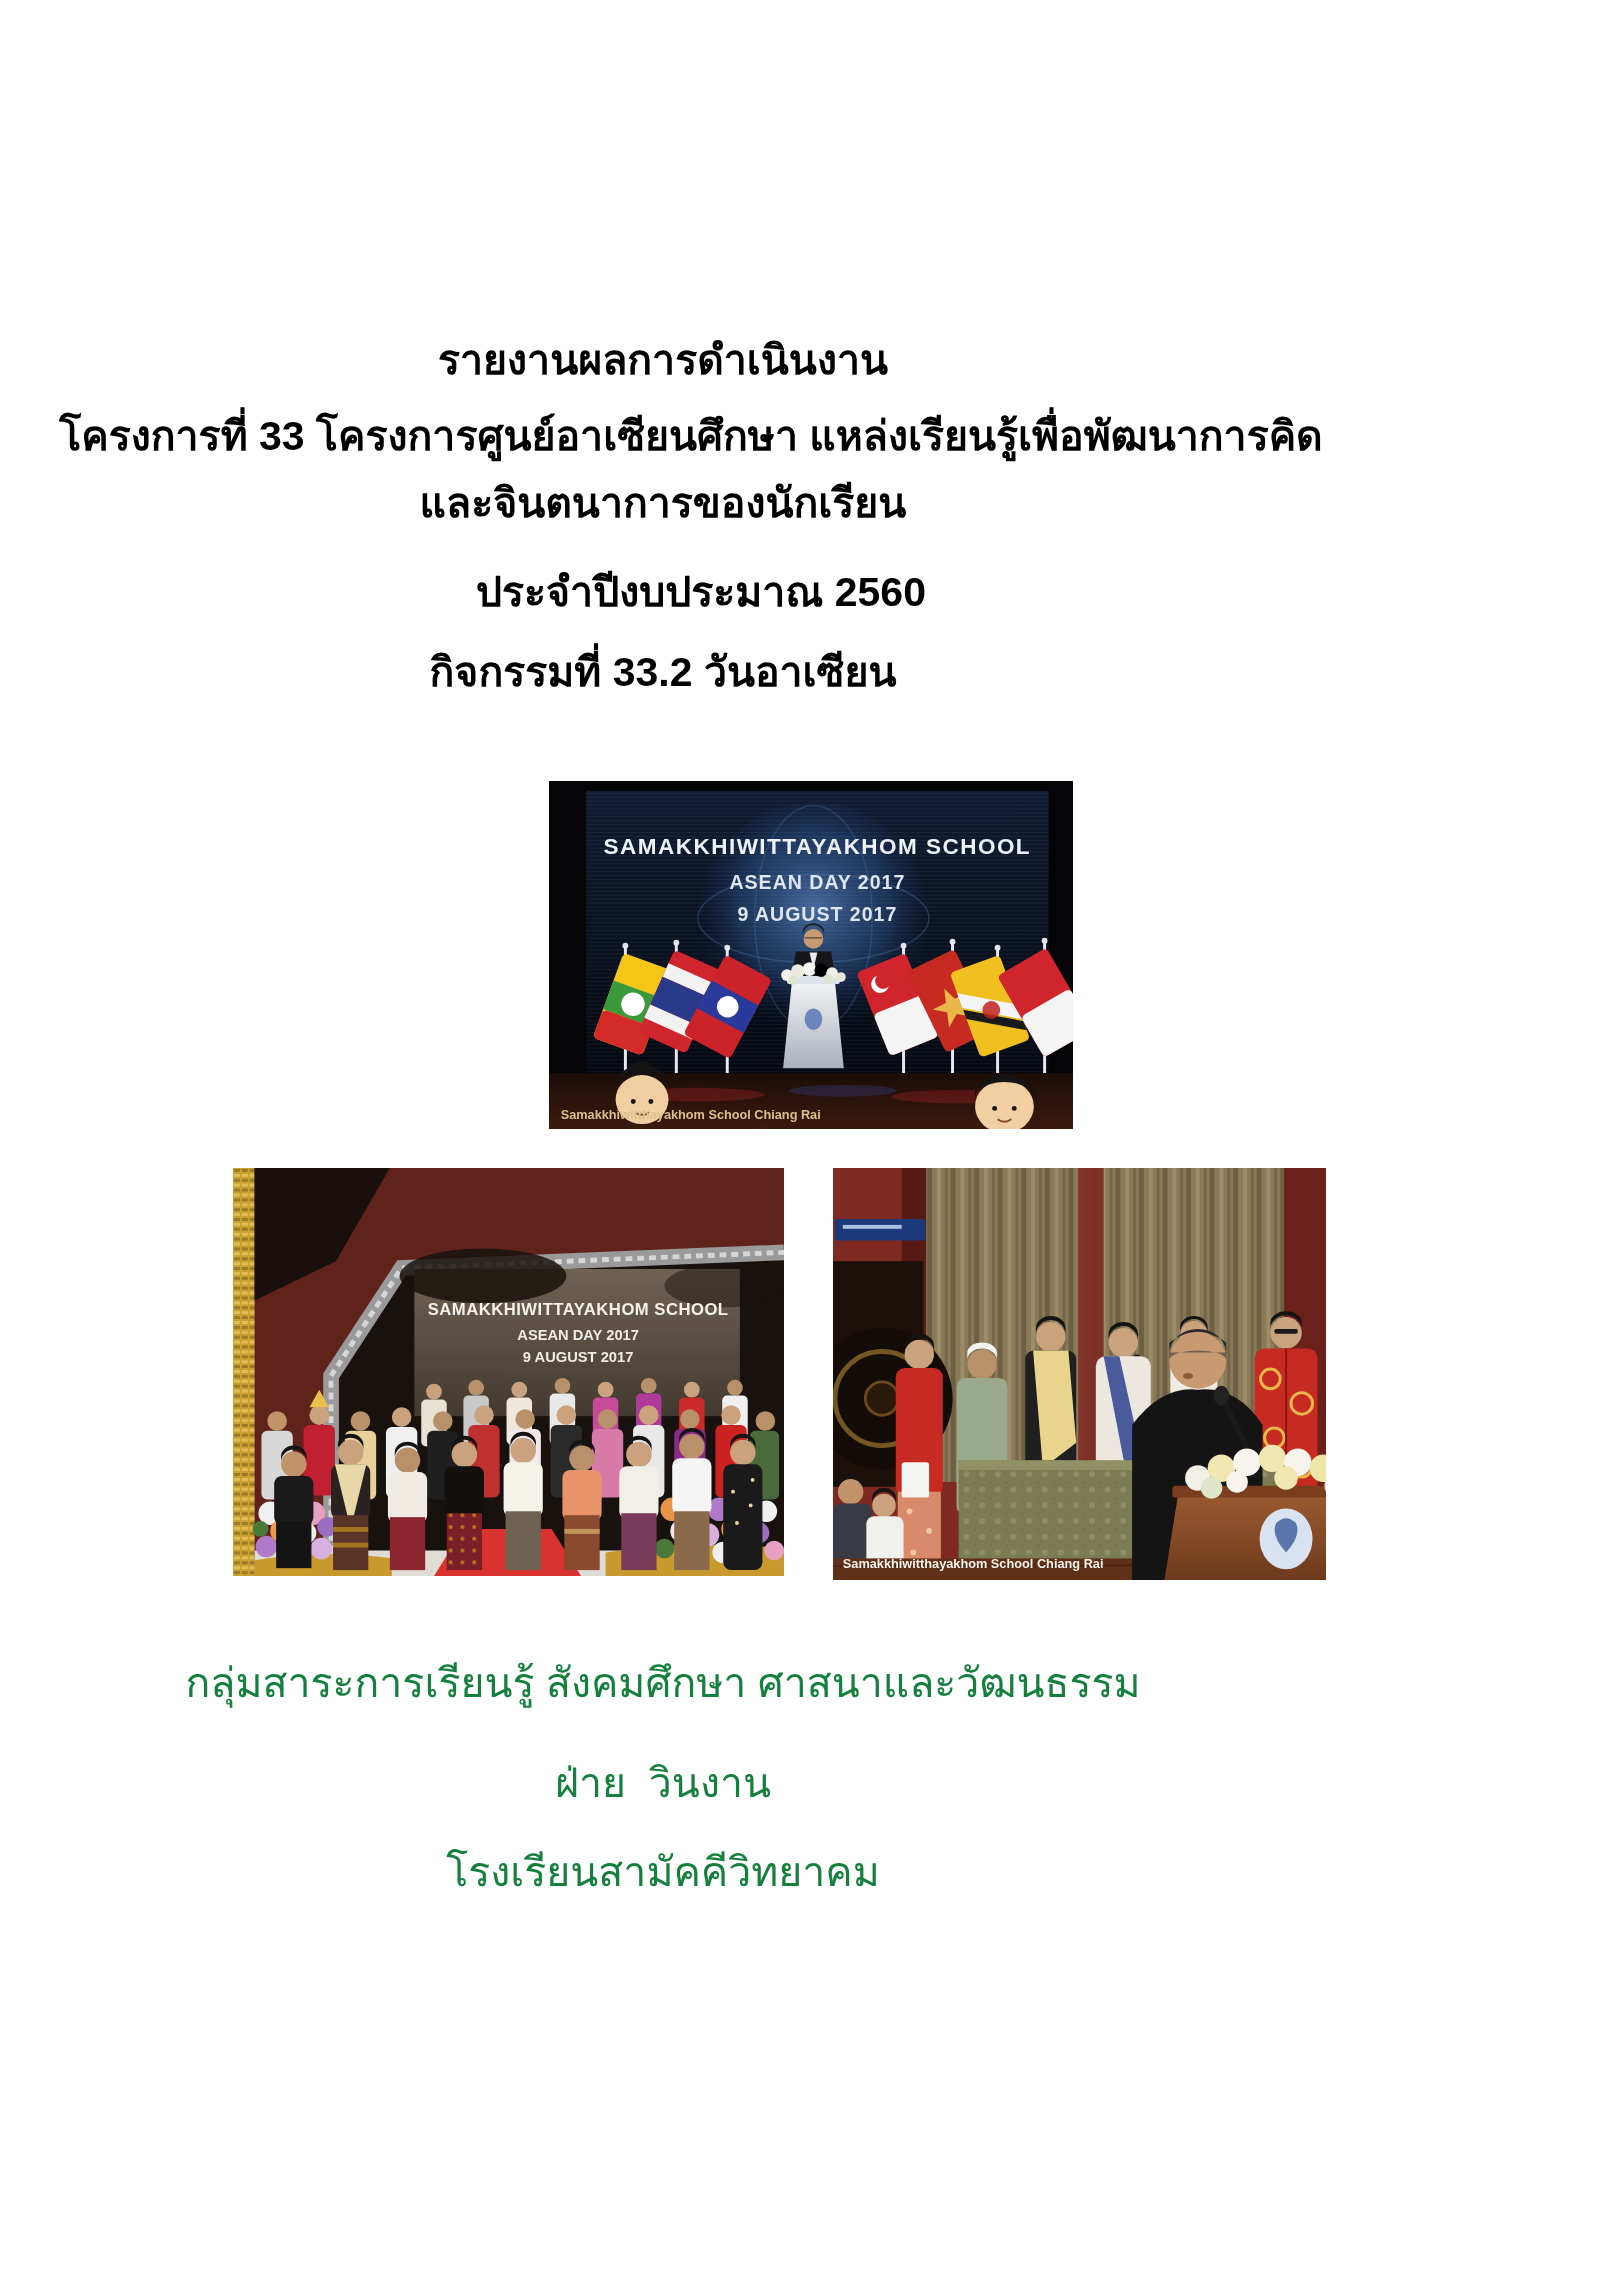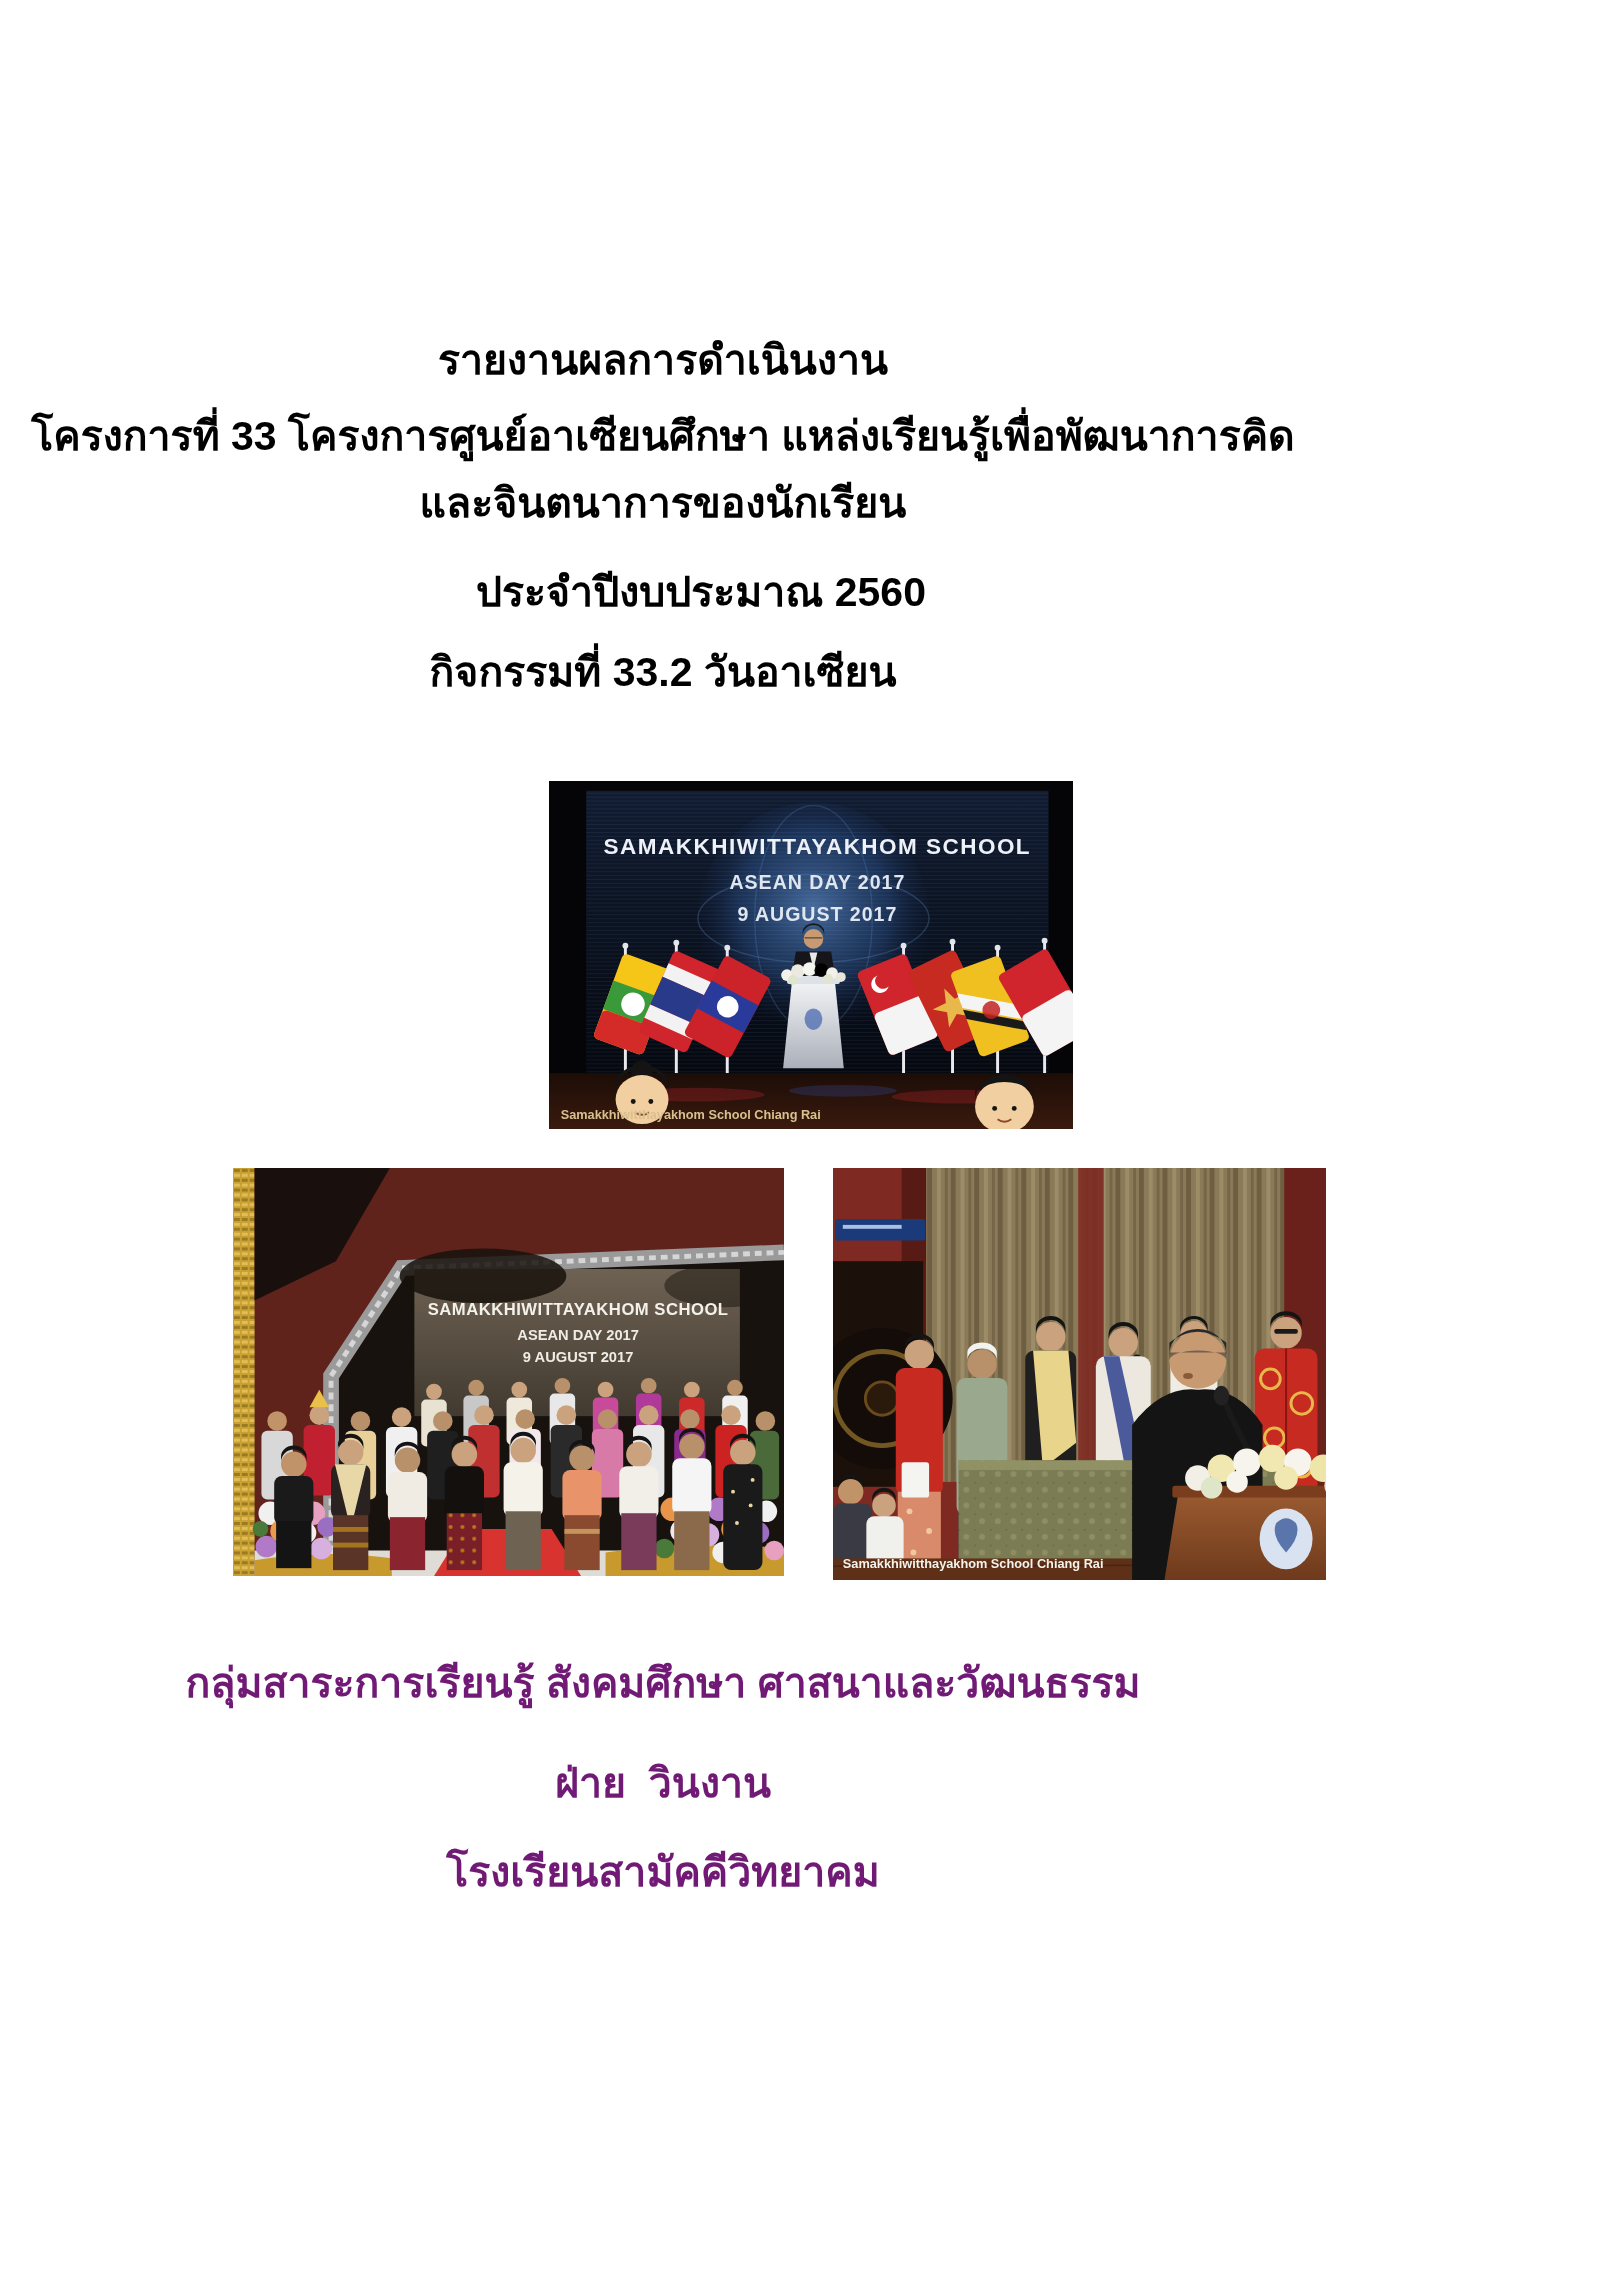--- a/index.html
+++ b/index.html
@@ -4,25 +4,25 @@
 <style>
   html,body{margin:0;padding:0;background:#ffffff;}
   body{font-family:"Liberation Sans","DejaVu Sans",sans-serif;}
   .page{position:relative;width:1326px;height:2293px;background:#ffffff;overflow:hidden;}
   .title-line{
     position:absolute;left:0;width:100%;text-align:center;
     font-weight:bold;color:#000;font-size:41px;line-height:1.15;white-space:pre;
   }
   .footer-line{
     position:absolute;left:0;width:100%;text-align:center;
-    font-weight:bold;color:#701a75;font-size:41px;line-height:1.15;white-space:pre;
+    font-weight:normal;color:#15803d;font-size:41px;line-height:1.15;white-space:pre;
   }
   .photo{position:absolute;display:block;}
   .photo svg{display:block;width:100%;height:100%;}
-  #t1{top:337px;} #t2{top:413px;} #t3{top:480px;} #t4{top:569px;margin-left:38px;} #t5{top:649px;}
+  #t1{top:337px;} #t2{top:413px;padding-left:28px;} #t3{top:480px;} #t4{top:569px;margin-left:38px;} #t5{top:649px;}
   #f1{top:1660px;} #f2{top:1760px;} #f3{top:1849px;}
   #photo-main{left:549px;top:781px;width:524px;height:348px;}
   #photo-group{left:233px;top:1168px;width:551px;height:408px;}
   #photo-speech{left:833px;top:1168px;width:610px;height:412px;}
 </style>
 </head>
 <body>
 
 <div class="page">
 

